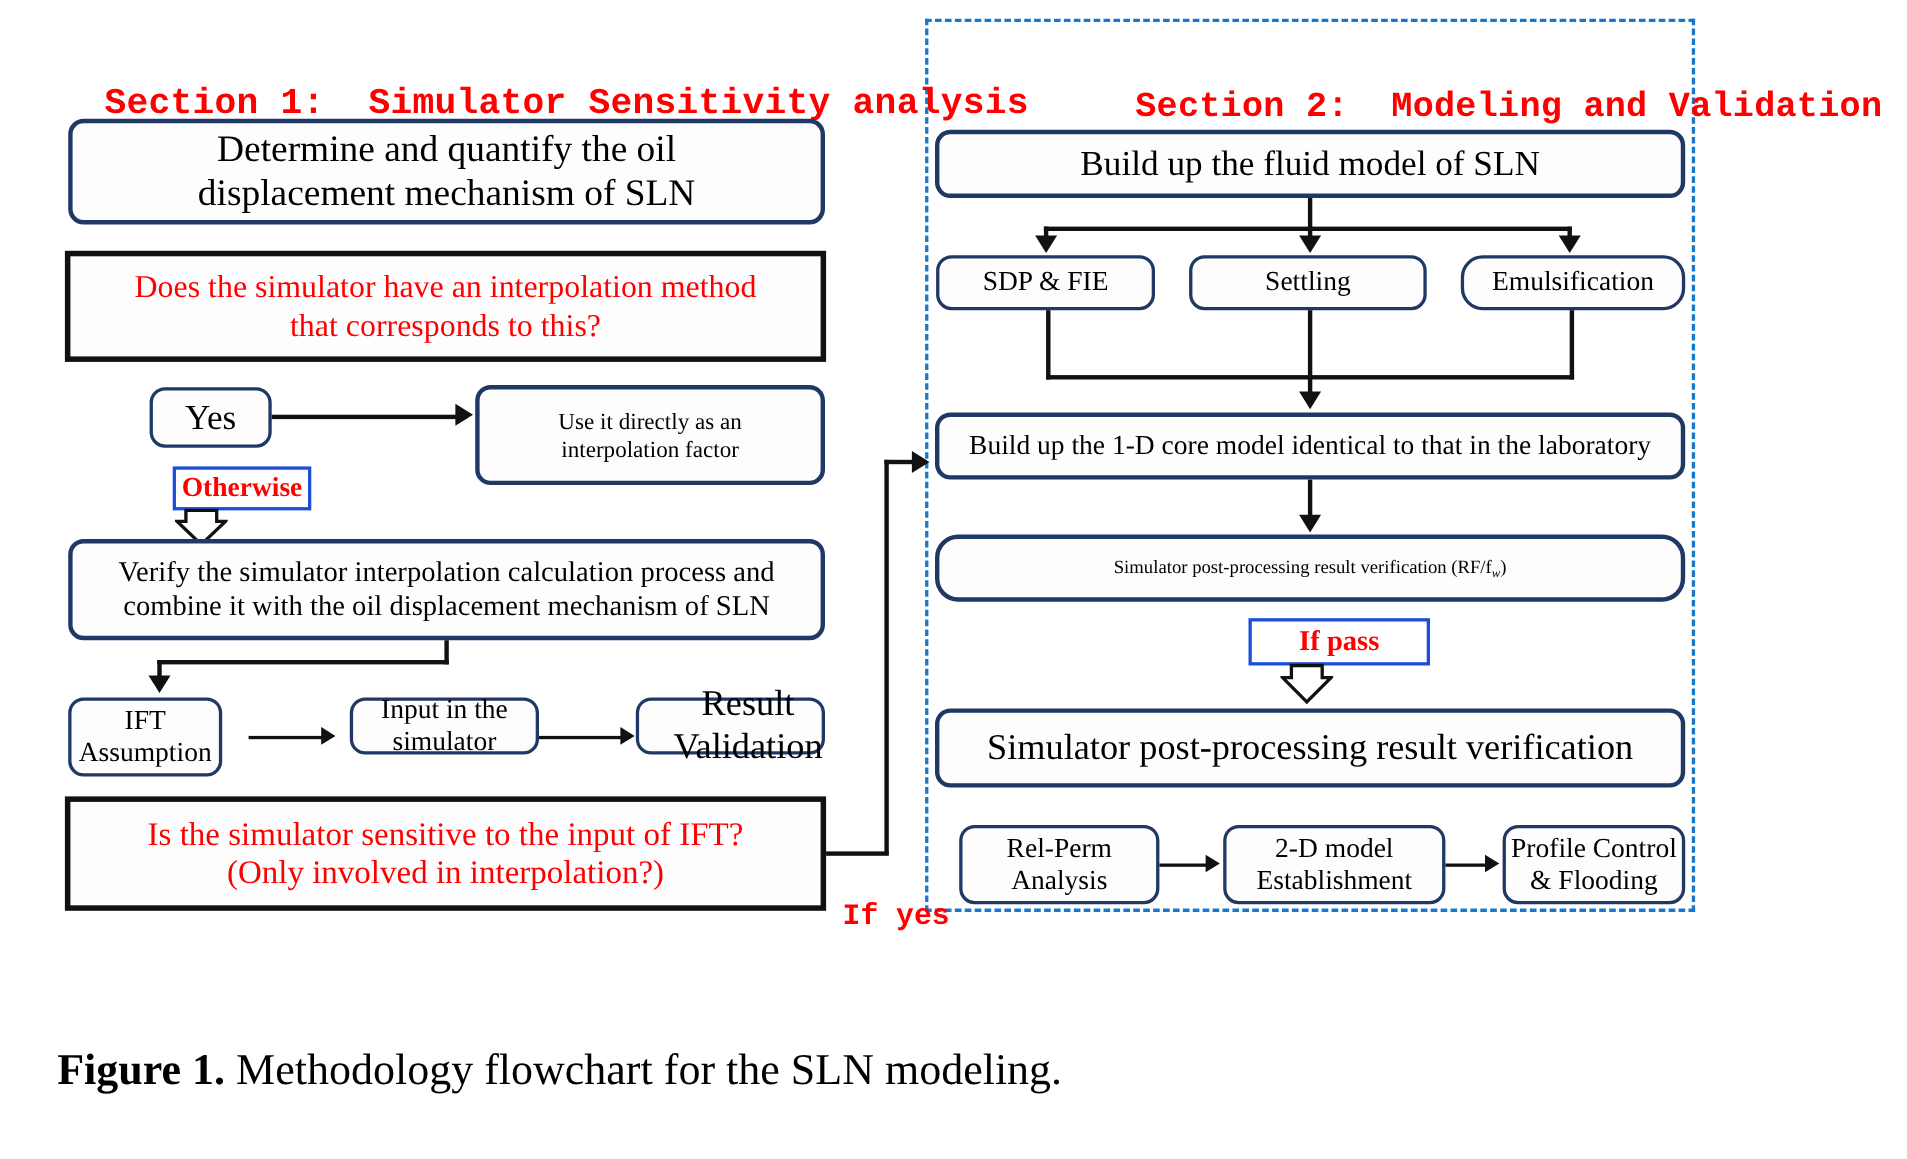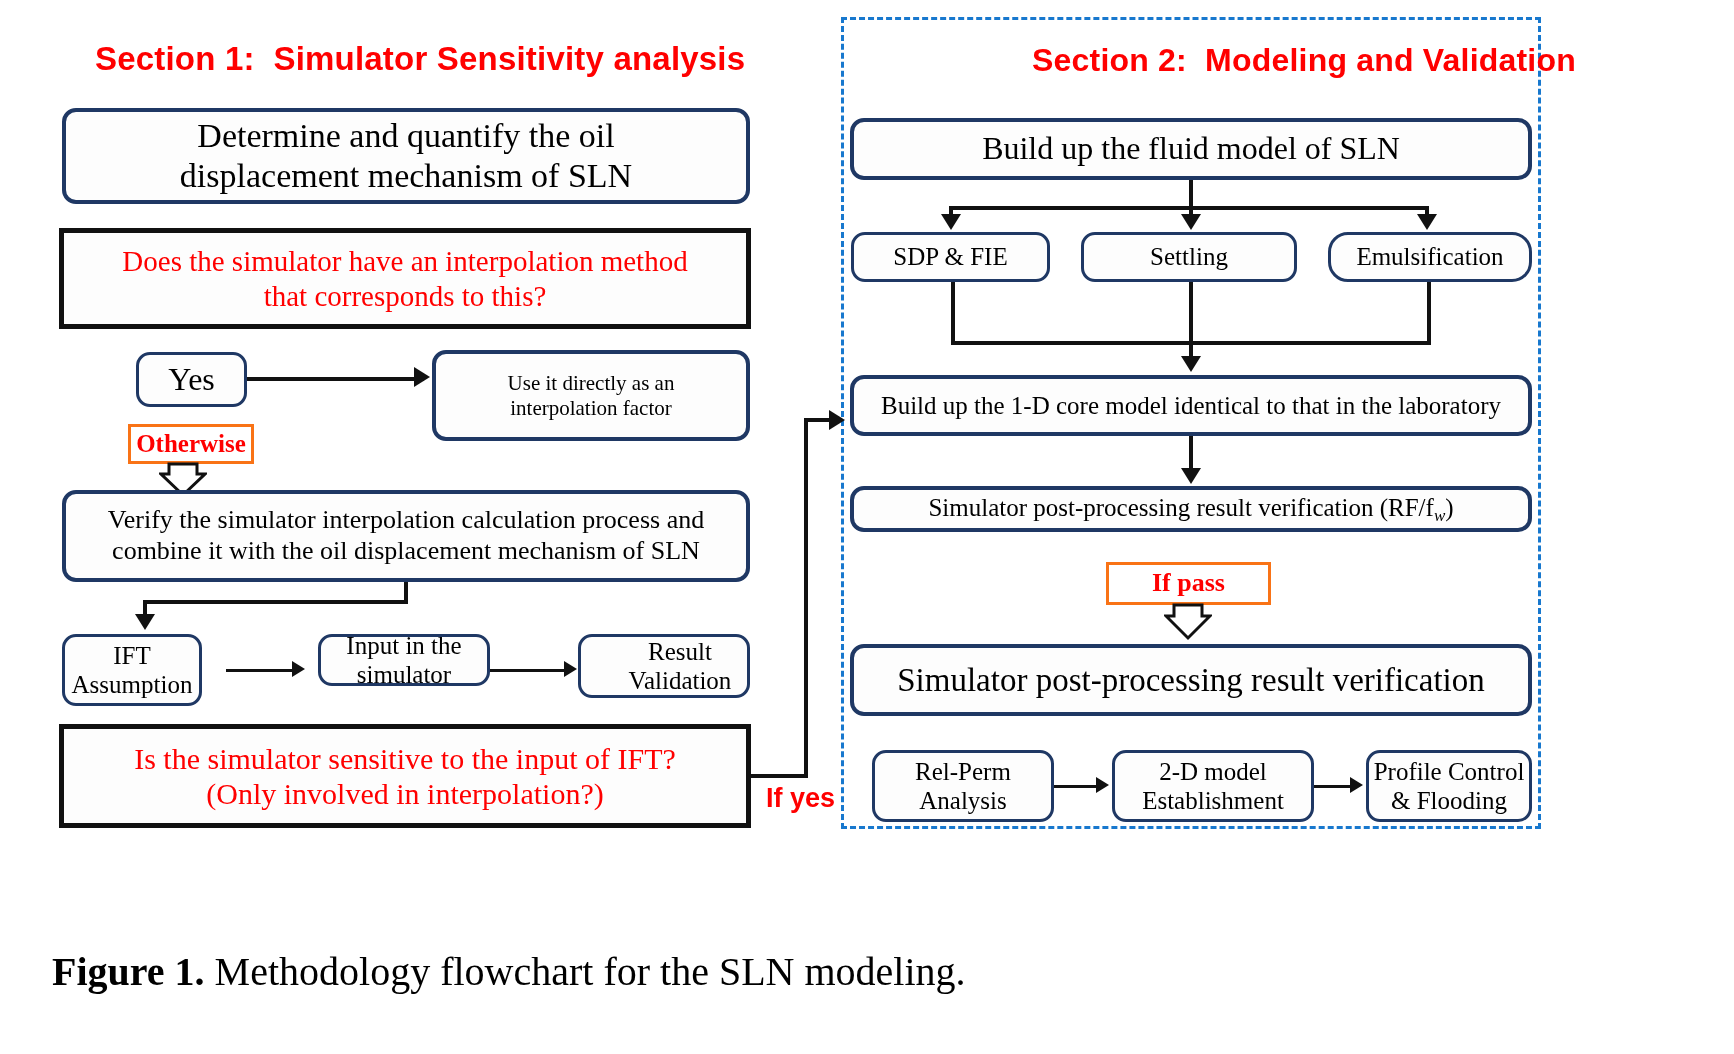--- a/index.html
+++ b/index.html
@@ -15,28 +15,28 @@
     text-align:center;background:#fdfdfd;line-height:1.18;
   }
   .rbox{           
     border:4px solid #1f3864;border-radius:14px;
   }
   .rbox.thin{border-width:3px;}
   .sqbox{          
     border:5px solid #111;border-radius:0;
   }
   .labelbox{       
-    border:3px solid #f97316;border-radius:0;background:#fff;
-    color:#ff0000;font-weight:bold;
+    border:3px solid #1d4ed8;border-radius:0;background:#fff;
+    color:#ff0000;font-weight:bold;margin-left:29px;
   }
 
   .red{color:#ff0000;}
   .sect-title{
     position:absolute;color:#ff0000;font-weight:bold;
-    font-family:Liberation Sans, sans-serif;white-space:pre;
+    font-family:Liberation Mono, monospace;white-space:pre;margin-top:36px;
   }
 
   
   .ln{position:absolute;background:#111;}
   .lnh{height:4px;}
   .lnv{width:4px;}
   .lnh.thinln{height:3px;}
 
   .arrowdown{
     position:absolute;width:0;height:0;
@@ -112,21 +112,21 @@
 Assumption</div>
 
 <div class="ln lnh thinln" style="left:226px;top:669px;width:72px;"></div>
 <div class="arrowright sm" style="left:292px;top:661px;"></div>
 
 <div class="box rbox thin" style="left:318px;top:634px;width:172px;height:52px;font-size:25px;white-space:pre-line;">Input in the
 simulator</div>
 <div class="ln lnh thinln" style="left:490px;top:669px;width:80px;"></div>
 <div class="arrowright sm" style="left:564px;top:661px;"></div>
 
-<div class="box rbox thin" style="left:578px;top:634px;width:172px;height:64px;font-size:25px;white-space:pre-line;padding-left:32px;">Result
+<div class="box rbox thin" style="left:578px;top:634px;width:172px;height:52px;font-size:33px;white-space:pre-line;padding-left:32px;">Result
 Validation</div>
 
 <div class="box sqbox red" style="left:59px;top:724px;width:692px;height:104px;font-size:30px;white-space:pre-line;">Is the simulator  sensitive to the input of IFT?
 (Only involved  in interpolation?)</div>
 
 <div class="ln lnh" style="left:751px;top:774px;width:57px;"></div>
 <div class="ln lnv" style="left:804px;top:418px;height:358px;"></div>
 <div class="ln lnh" style="left:804px;top:418px;width:32px;"></div>
 <div class="arrowright" style="left:829px;top:410px;"></div>
 <div class="sect-title" style="left:766px;top:783px;font-size:27px;">If yes</div>
@@ -152,21 +152,21 @@
 <div class="ln lnv" style="left:1427px;top:282px;height:63px;"></div>
 <div class="ln lnh" style="left:951px;top:341px;width:480px;"></div>
 <div class="ln lnv" style="left:1189px;top:282px;height:78px;"></div>
 <div class="arrowdown" style="left:1181px;top:356px;"></div>
 
 <div class="box rbox" style="left:850px;top:375px;width:682px;height:61px;font-size:25px;">Build up the 1-D core model identical to that in the laboratory</div>
 
 <div class="ln lnv" style="left:1189px;top:436px;height:38px;"></div>
 <div class="arrowdown" style="left:1181px;top:468px;"></div>
 
-<div class="box rbox" style="left:850px;top:486px;width:682px;height:46px;font-size:25px;">
+<div class="box rbox" style="left:850px;top:486px;width:682px;height:61px;font-size:17px;border-radius:21px;">
   <span><span>Simulator post-processing result verification (RF/f</span><span class="sub">w</span><span>)</span></span>
 </div>
 
 <div class="box labelbox" style="left:1106px;top:562px;width:165px;height:43px;font-size:26px;">If pass</div>
 <div class="hollowdown" style="left:1164px;top:603px;">
   <svg width="48" height="38" viewBox="0 0 48 38">
     <polygon points="10,2 38,2 38,13 46,13 24,35 2,13 10,13" fill="#ffffff" stroke="#111" stroke-width="3"></polygon>
   </svg>
 </div>
 

